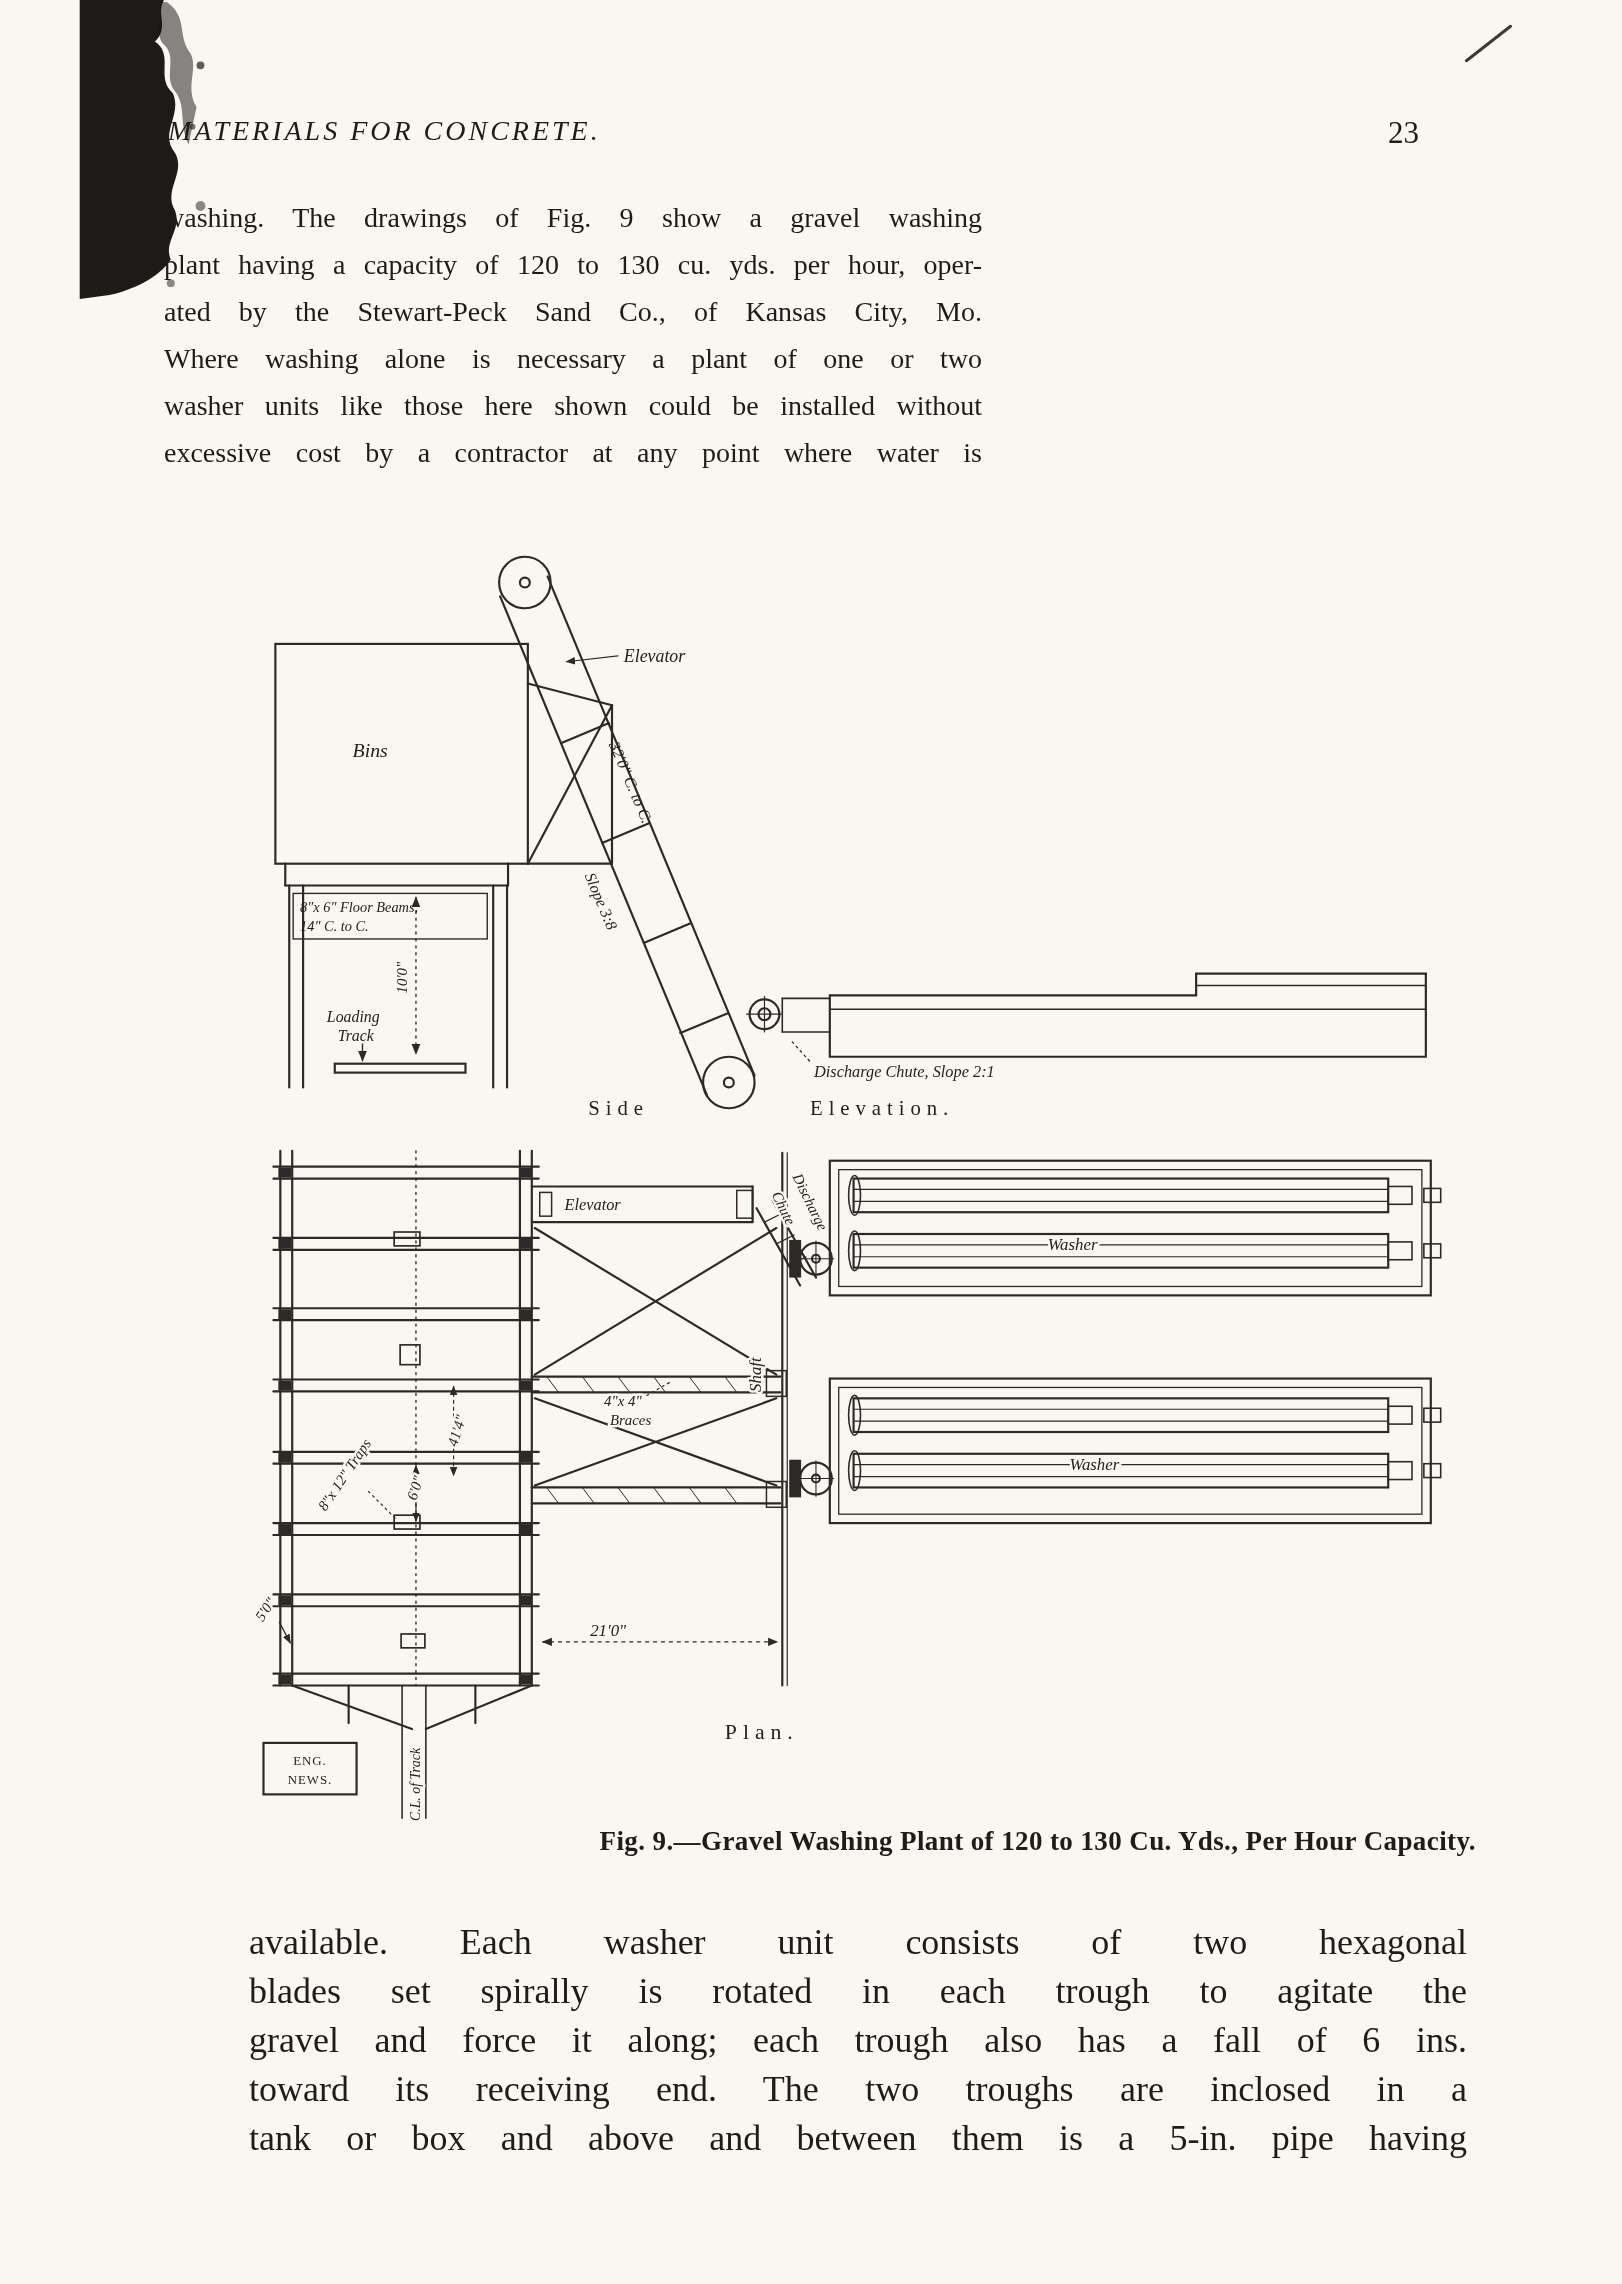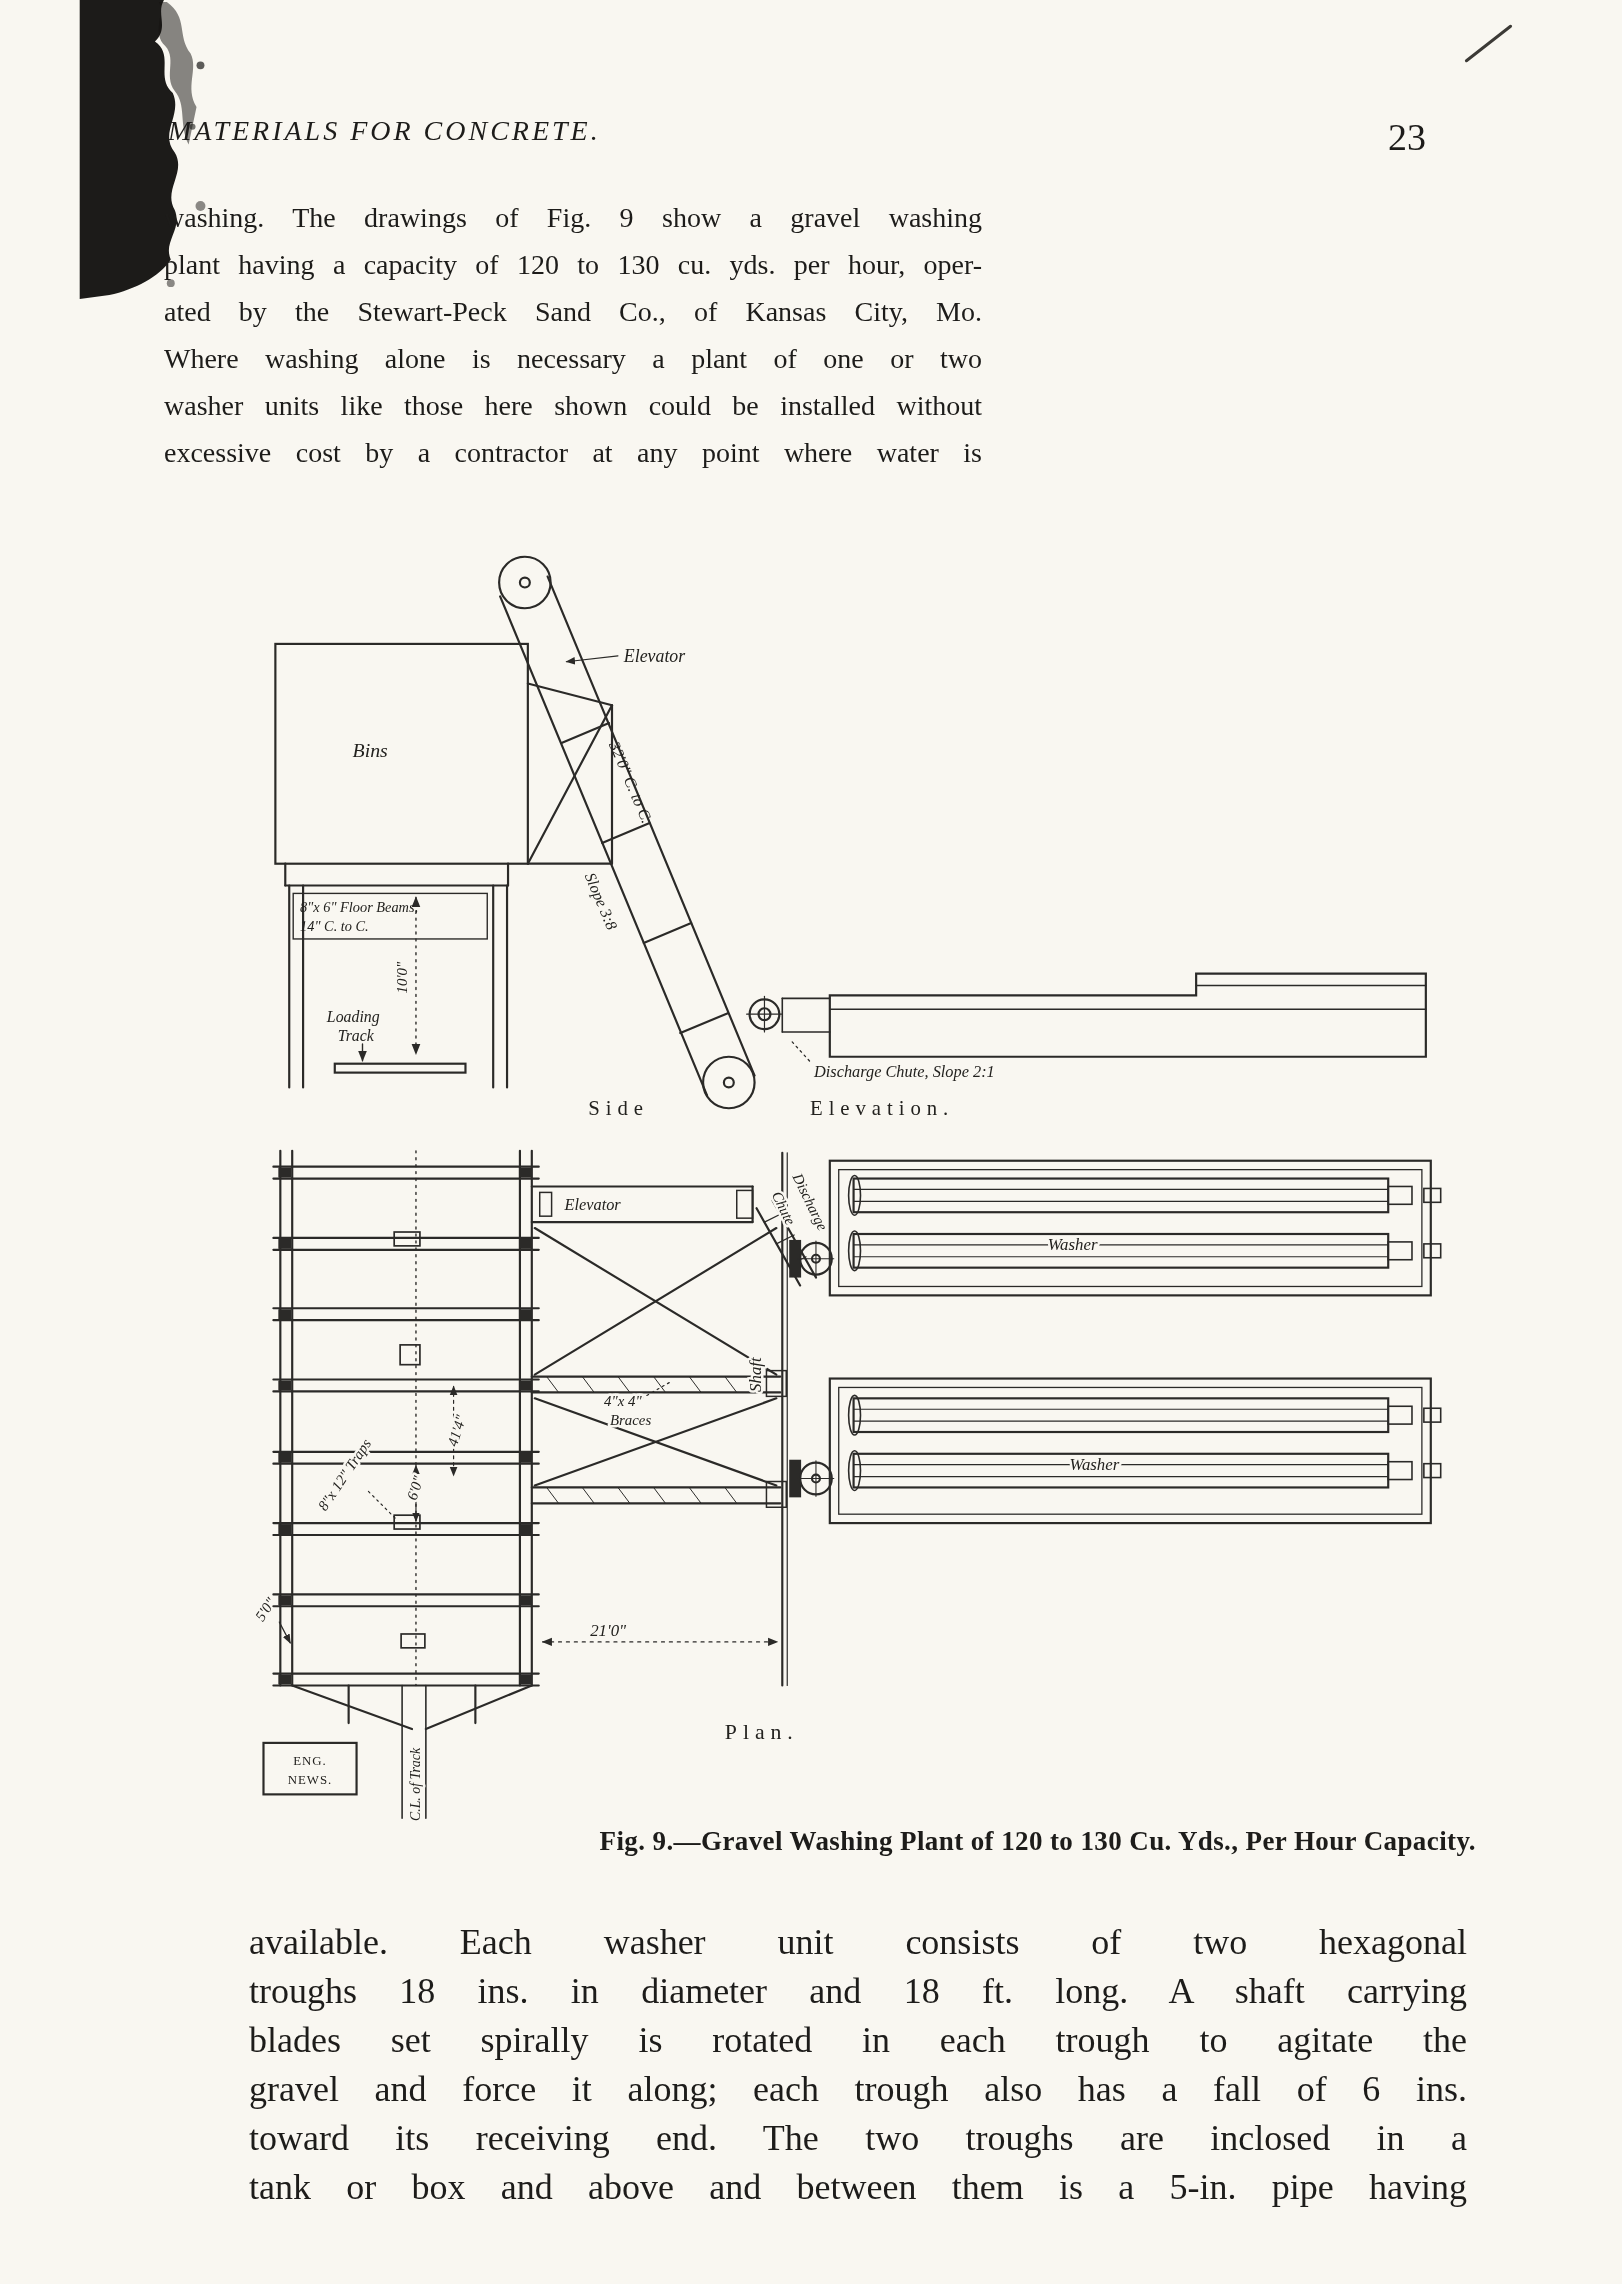--- a/index.html
+++ b/index.html
@@ -7,21 +7,21 @@
   .page {
     position:relative; width:1623px; height:2285px;
     background:#f9f7f1; color:#1d1c1a; overflow:hidden;
     font-family:"Liberation Serif", serif;
     margin:0 auto;
   }
   .running-head {
     position:absolute; top:115px; left:168px; width:812px;
     text-align:left; font-style:italic; font-size:28px; letter-spacing:3px;
   }
-  .folio { position:absolute; top:115px; left:1388px; font-size:38px; }
+  .folio { position:absolute; top:115px; left:1388px; font-size:31px; }
   .para { position:absolute; }
   .para .tline { text-align:justify; text-align-last:justify; white-space:normal; }
   .para-top  { top:194px;  left:164px; width:818px;  font-size:28px; line-height:47px; }
   .para-bottom { top:1918px; left:249px; width:1218px; font-size:36px; line-height:49px; }
   .caption {
     position:absolute; top:1826px; left:238px; width:1238px;
     text-align:right; font-weight:bold; font-size:27px; letter-spacing:0.4px;
   }
   .fig { position:absolute; top:535px; left:0; }
   .figtext text { font-family:"Liberation Serif", serif; font-style:italic; fill:#23221f; }
@@ -314,21 +314,20 @@
       <text x="313" y="1242" font-size="13" text-anchor="middle" class="up">ENG.</text>
       <text x="313" y="1262" font-size="13" text-anchor="middle" class="up">NEWS.</text>
       <text x="424" y="1262" font-size="14" text-anchor="middle" transform="rotate(-90 424 1262)" class="halo">C.L. of Track</text>
     </g>
   </svg>
 
   <div class="caption">Fig. 9.—Gravel Washing Plant of 120 to 130 Cu. Yds., Per Hour Capacity.</div>
 
   <div class="para para-bottom">
       <div class="tline">available.  Each washer unit consists of two hexagonal</div>
-      <div class="tline">troughs 18 ins. in diameter and 18 ft. long.  A shaft carrying</div>
       <div class="tline">blades set spirally is rotated in each trough to agitate the</div>
       <div class="tline">gravel and force it along; each trough also has a fall of 6 ins.</div>
       <div class="tline">toward its receiving end.  The two troughs are inclosed in a</div>
       <div class="tline">tank or box and above and between them is a 5-in. pipe having</div>
     </div>
 
 </div>
 
 
 </body></html>

